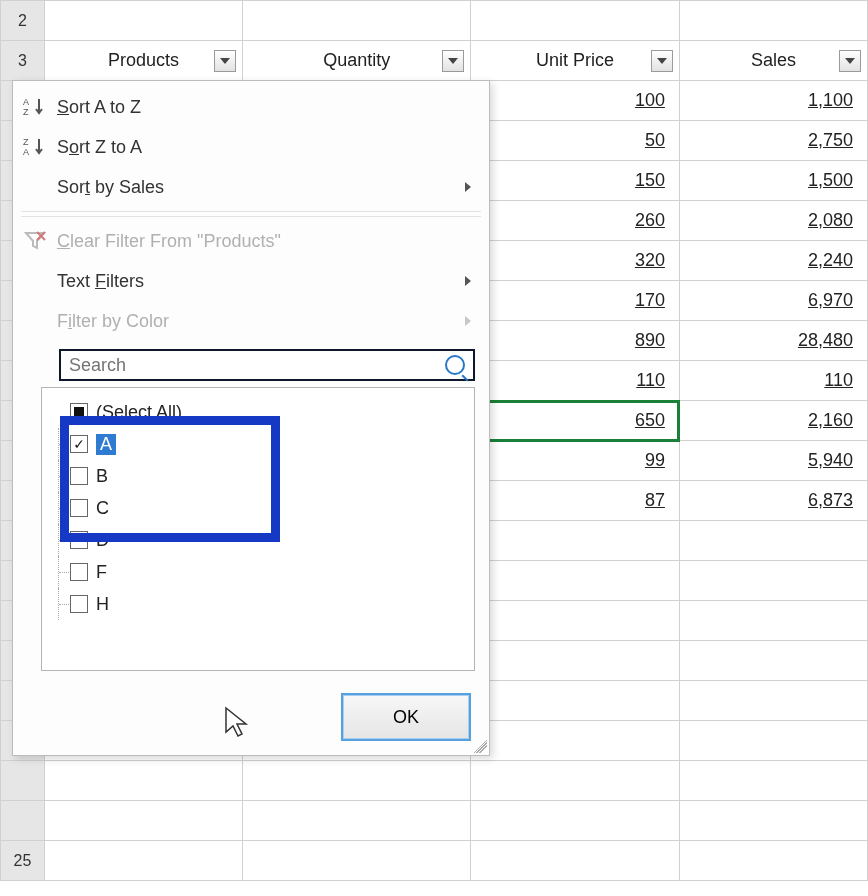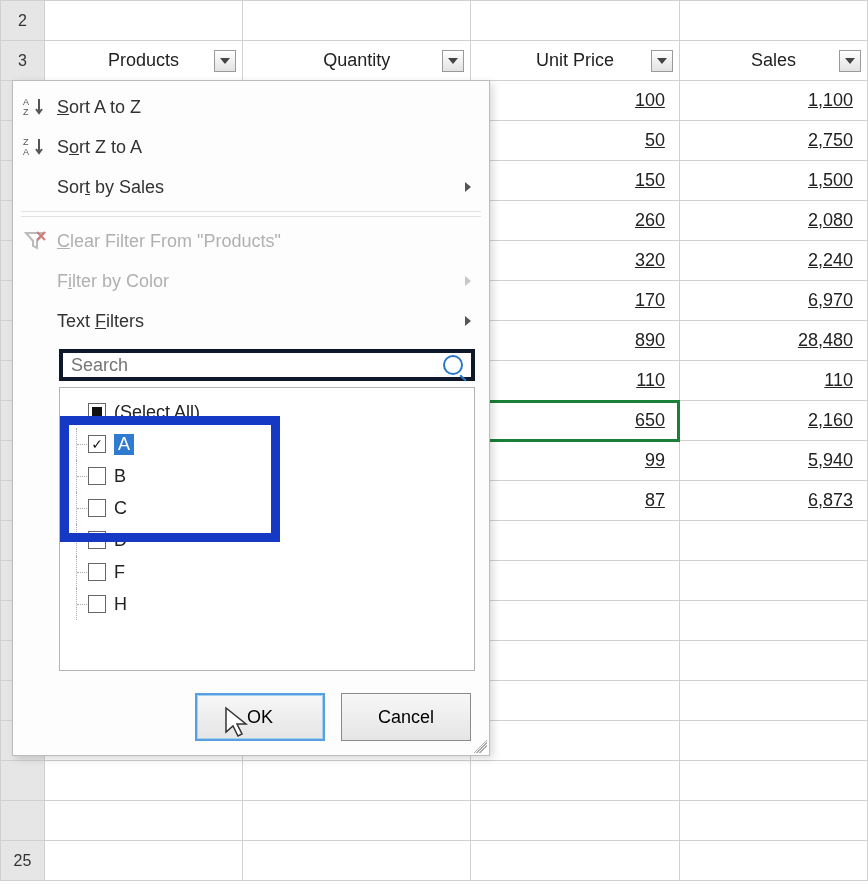--- a/index.html
+++ b/index.html
@@ -120,21 +120,21 @@
     height: 0;
     border-top: 1px solid #e2e2e2;
     margin: 4px 8px;
   }
   .underline-letter { text-decoration: underline; }
 
   .search-box {
     display: flex;
     align-items: center;
     margin: 8px 14px 6px 46px;
-    border: 4px solid #0f172a;
+    border: 2px solid #0f172a;
     height: 32px;
     background: #fff;
     gap: 36px;
   }
   .search-box input {
     flex: 1;
     border: none;
     outline: none;
     font: inherit;
     padding: 0 8px;
@@ -151,21 +151,21 @@
   .search-box .glass::after {
     content: "";
     position: absolute;
     right: -6px; bottom: -6px;
     width: 8px; height: 2px;
     background: #2878c7;
     transform: rotate(45deg);
   }
 
   .tree-box {
-    margin: 4px 14px 14px 46px;
+    margin: 4px 14px 14px 28px;
     border: 1px solid #b5b5b5;
     min-height: 284px;
     background: #fff;
     padding: 8px 8px 0 0;
     position: relative;
   }
   .tree-item {
     display: flex;
     align-items: center;
     height: 32px;
@@ -486,25 +486,25 @@
   <div class="menu-sep"></div>
   <div class="menu-row disabled">
     <span class="ico">
       <svg viewBox="0 0 24 24">
           <path d="M3 4h18l-7 8v7l-4-2v-5z" fill="none" stroke="#bbb" stroke-width="2"></path>
           <path d="M14 3l8 8M22 3l-8 8" stroke="#d07a7a" stroke-width="2"></path>
         </svg>
     </span>
     <span><span class="underline-letter">C</span><span>lear Filter From "Products"</span></span>
   </div>
+  <div class="menu-row has-sub">
+    <span><span>Text </span><span class="underline-letter">F</span><span>ilters</span></span>
+  </div>
   <div class="menu-row has-sub disabled">
     <span><span>F</span><span class="underline-letter">i</span><span>lter by Color</span></span>
-  </div>
-  <div class="menu-row has-sub">
-    <span><span>Text </span><span class="underline-letter">F</span><span>ilters</span></span>
   </div>
 
   <div class="search-box">
     <input type="text" placeholder="Search" style="">
     <span class="glass"></span>
   </div>
 
   <div class="tree-box">
     <div class="tree-item">
       <span class="cb mixed"></span>
@@ -537,21 +537,20 @@
     </div>
     <div class="tree-item">
       <span class="conn"></span>
       <span class="cb"></span>
       <span>H</span>
     </div>
   </div>
 
   <div class="button-row">
     <button class="btn primary">OK</button>
-    <button class="btn">Cancel</button>
   </div>
   <div class="resize-grip"></div>
 </div>
 
 <div class="highlight-box"></div>
 
 <svg class="cursor-arrow" width="30" height="34">
   <path d="M2 2 L2 26 L9 20 L14 30 L18 28 L13 18 L22 18 Z" fill="#fff" stroke="#333" stroke-width="1.5"></path>
 </svg>
 

